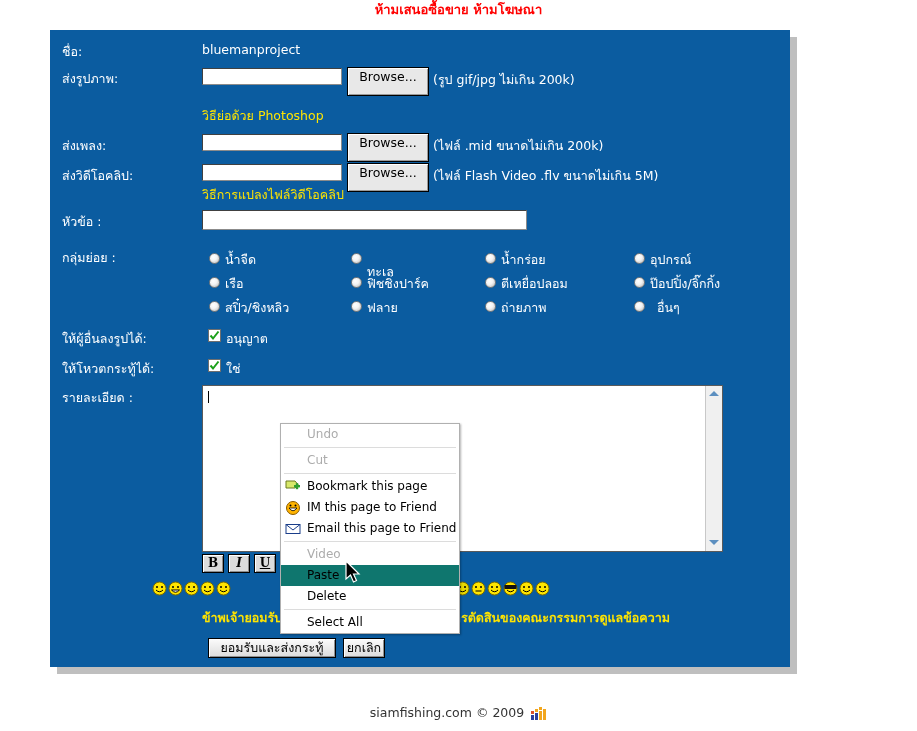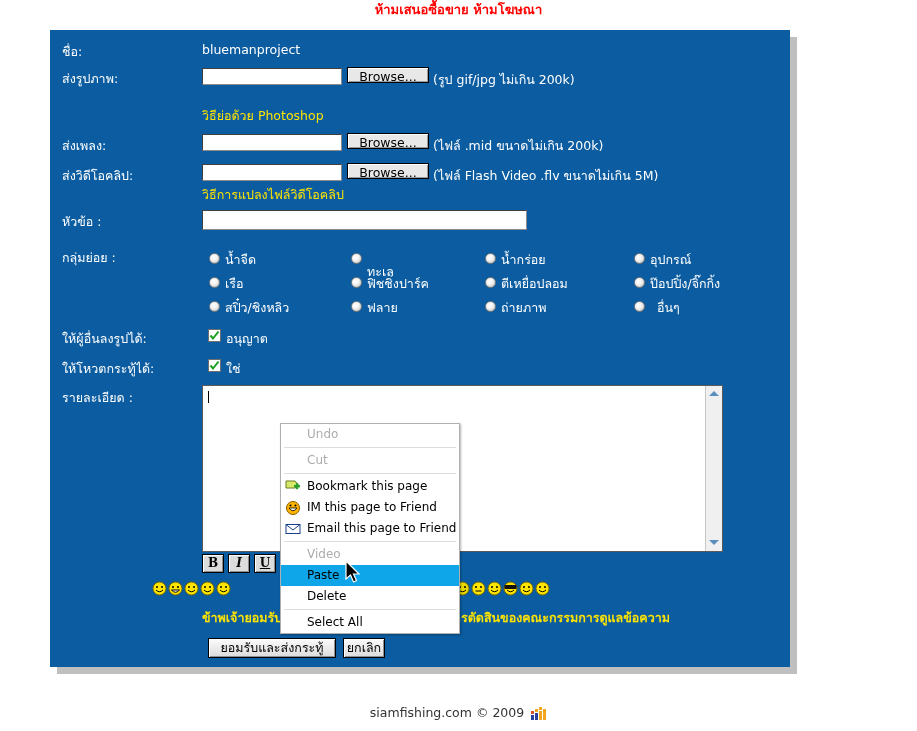--- a/index.html
+++ b/index.html
@@ -37,21 +37,21 @@
   .val{position:absolute;color:#ffffff;font-size:12.5px;white-space:nowrap;}
   .yellow{color:#ffe400;font-size:12.5px;white-space:nowrap;position:absolute;}
 
   
   .tinput{
     position:absolute;background:#ffffff;border:1px solid #8b8b8b;
     border-top-color:#404040;border-left-color:#404040;
     height:17px;box-sizing:border-box;
   }
   .browse{
-    position:absolute;height:16px;box-sizing:border-box;
+    position:absolute;height:29px;box-sizing:border-box;
     background:#e8e8e8;
     border:1px solid #000000;
     border-right-color:#000;border-bottom-color:#000;
     color:#000;font-size:12.5px;text-align:center;line-height:17px;
     box-shadow:inset 1px 1px 0 #ffffff, inset -1px -1px 0 #9a9a9a;
     font-family:"DejaVu Sans","Liberation Sans",sans-serif;
   }
 
   
   .radio{
@@ -124,21 +124,21 @@
     box-shadow:1px 1px 2px rgba(0,0,0,.30);
     font-family:"DejaVu Sans","Liberation Sans",sans-serif;
     font-size:12px;color:#000;
     z-index:50;
   }
   .ctxitem{
     height:21px;line-height:21px;padding-left:26px;position:relative;
     white-space:nowrap;color:#000;
   }
   .ctxitem.dis{color:#acacac;}
-  .ctxitem.sel{background:#0ea5e9;}
+  .ctxitem.sel{background:#0f766e;}
   .ctxsep{height:1px;background:#dcdcdc;margin:2px 3px;}
   .ctxicon{position:absolute;left:4px;top:3px;width:16px;height:16px;}
 
   .cursor-arrow{position:absolute;left:345px;top:560px;z-index:60;}
 
   
   .footer{
     position:absolute;left:0;top:705px;width:917px;text-align:center;
     font-size:12.5px;color:#333333;
     font-family:"DejaVu Sans","Liberation Sans",sans-serif;

